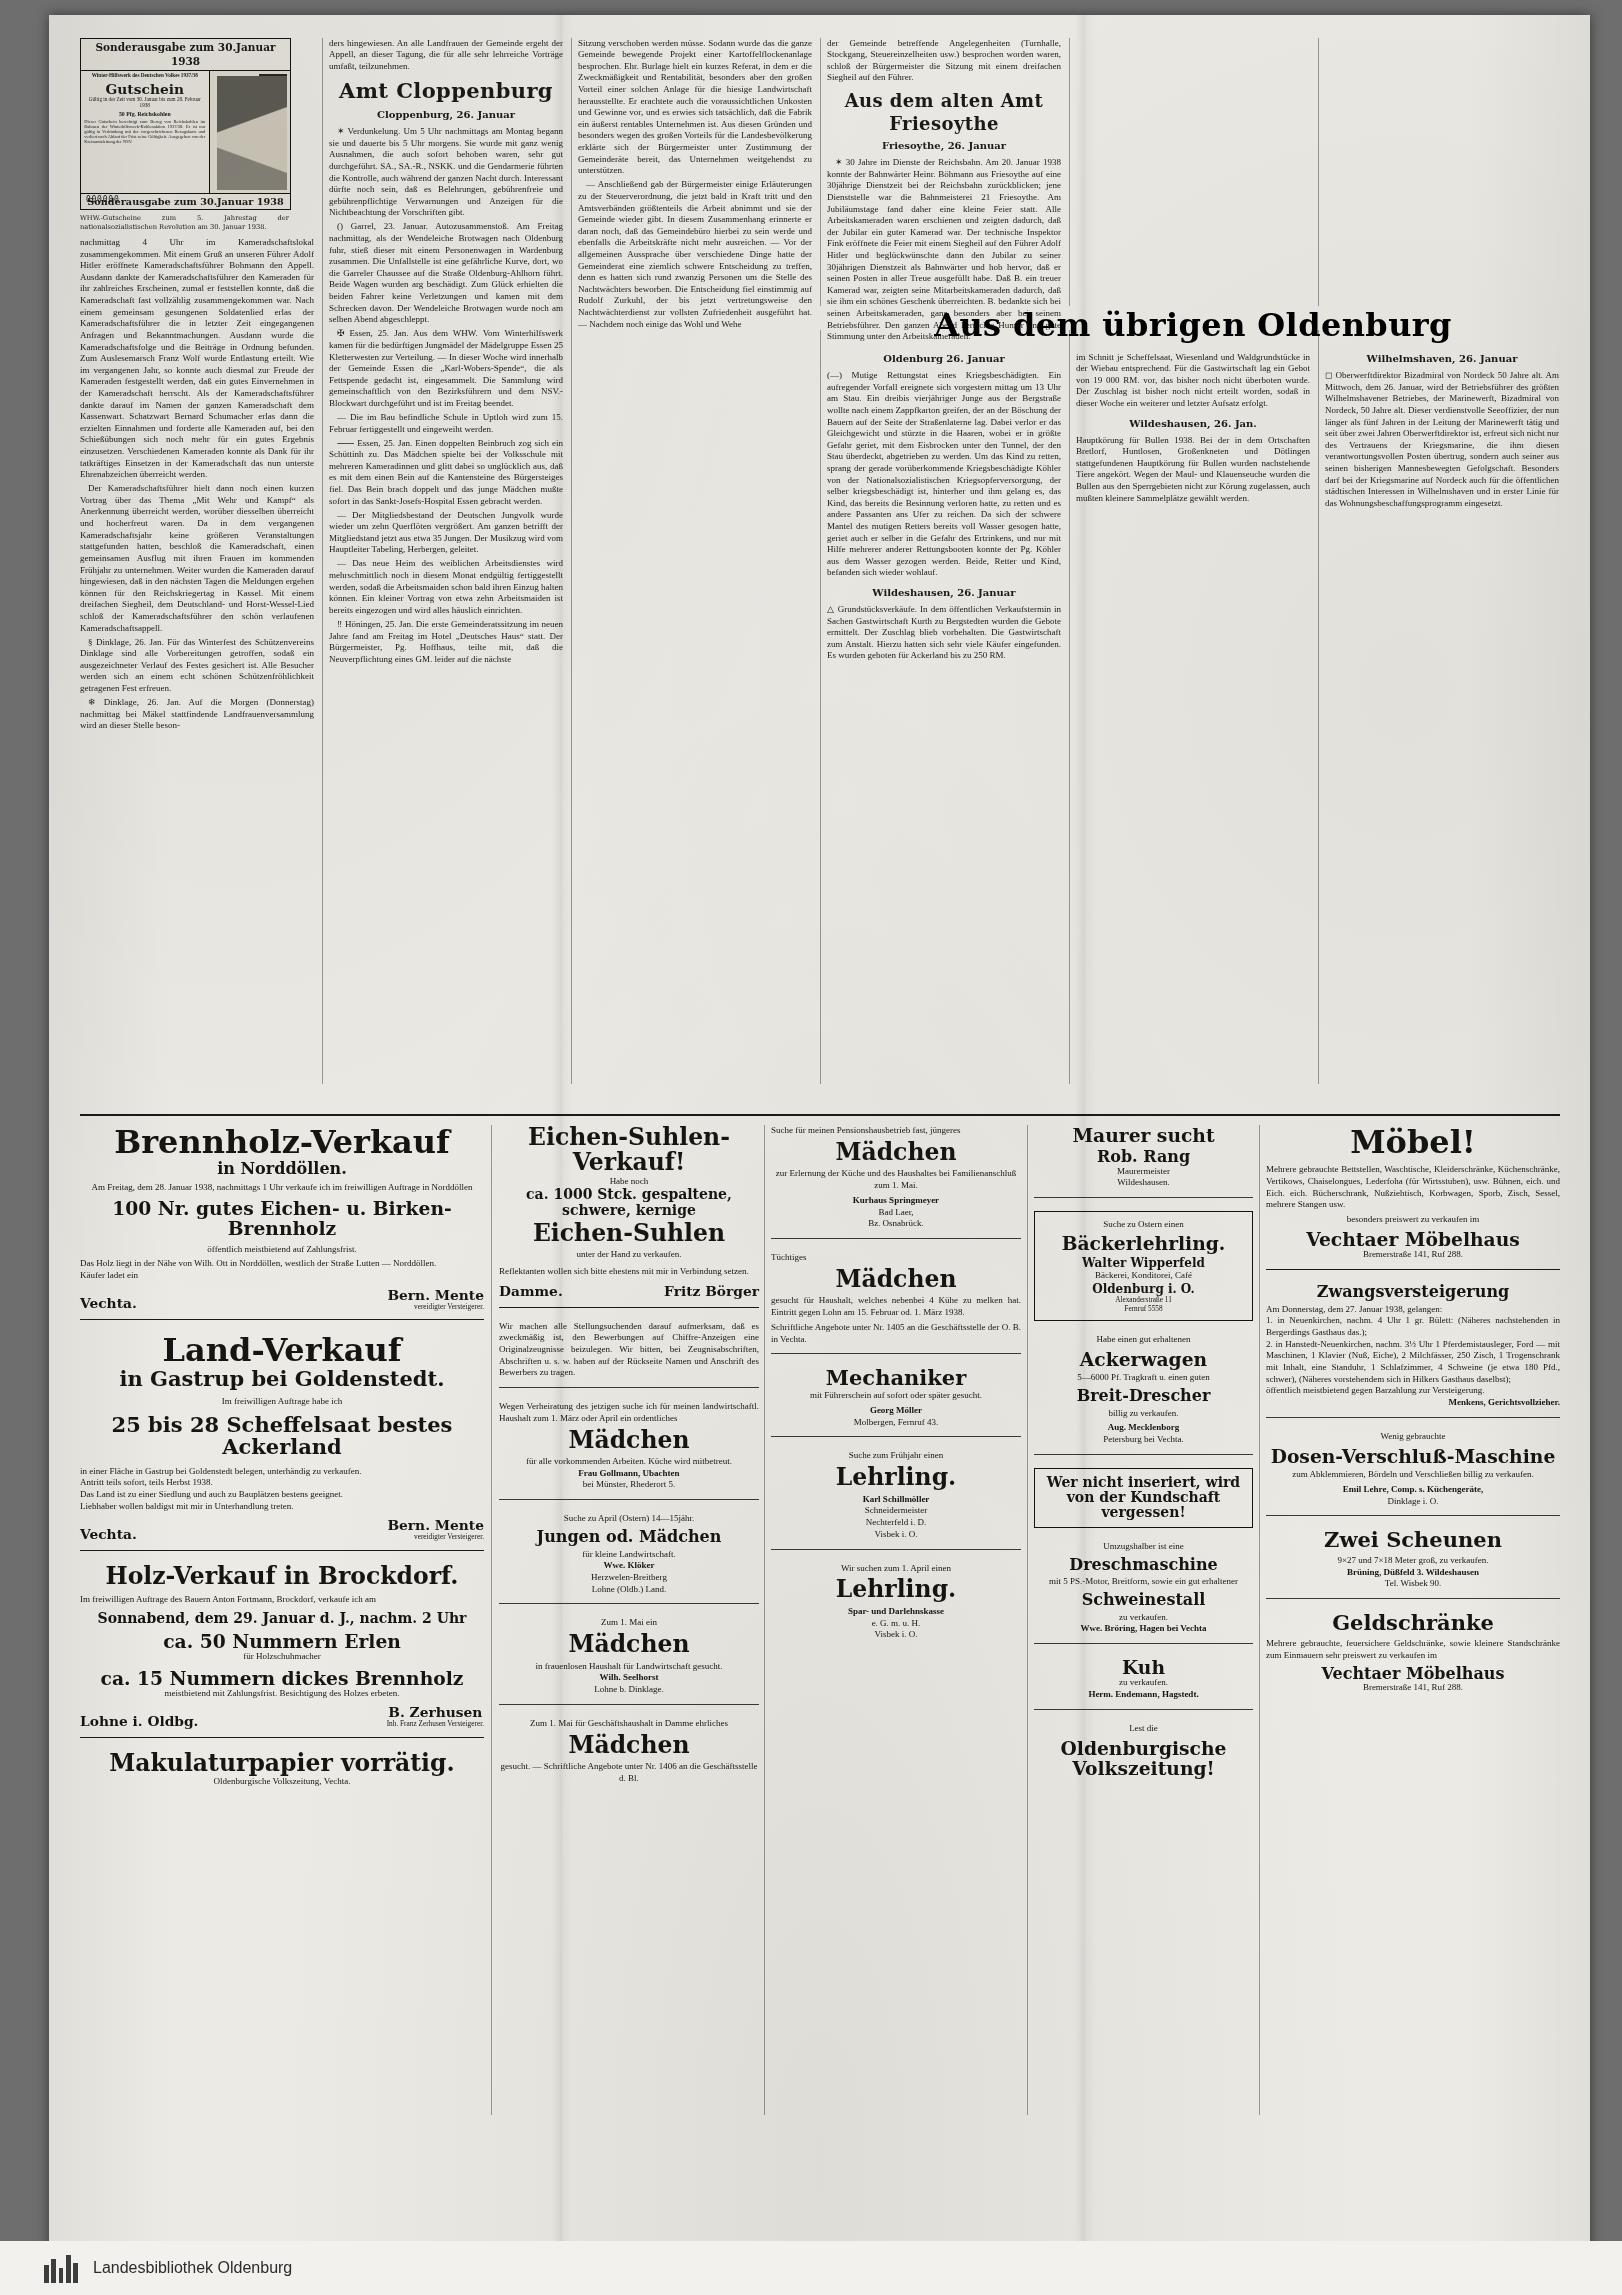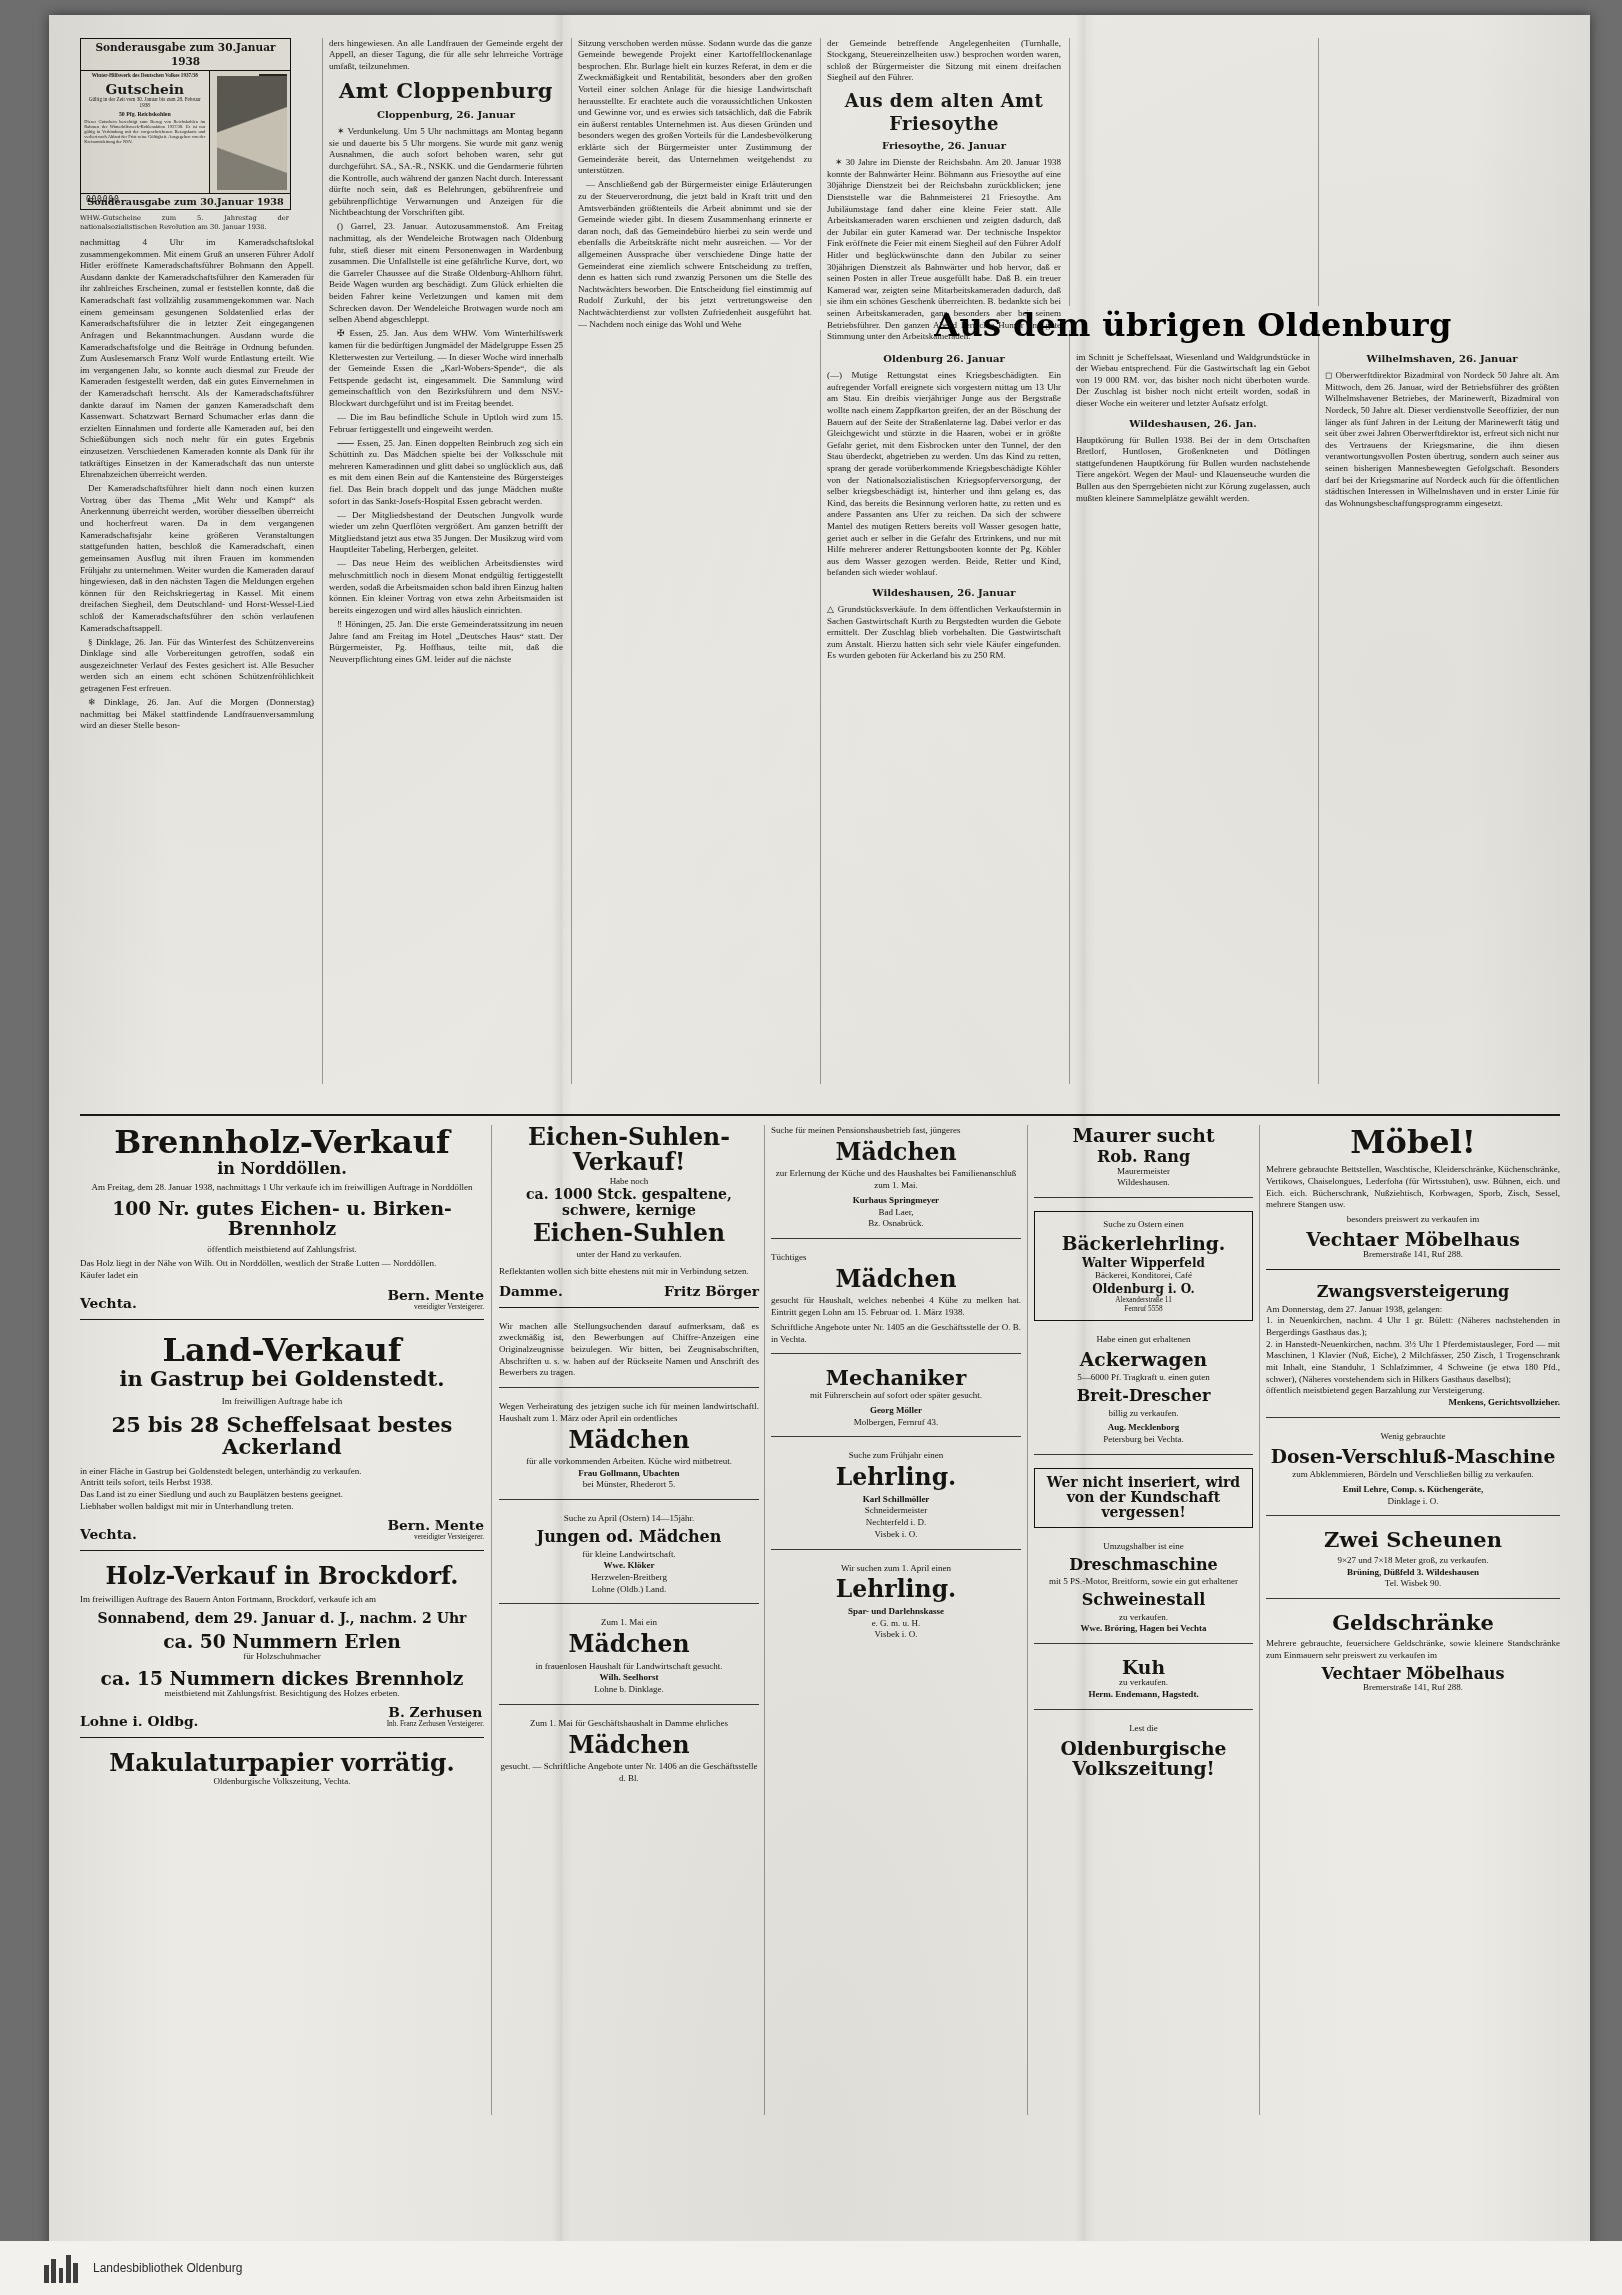--- a/index.html
+++ b/index.html
@@ -101,21 +101,21 @@
   .right { text-align:right; }
 
   
   .footer {
     position:absolute; left:0; bottom:0; width:1622px; height:54px;
     background:#f2f1ee; display:flex; align-items:center; gap:13px; padding-left:44px;
     box-sizing:border-box; z-index:9;
   }
   .footer .logo { width:36px; height:29px; position:relative; }
   .footer .logo i { position:absolute; bottom:0; width:4.9px; background:#3d3d3d; display:block;}
-  .footer .lbl { font-family:"Liberation Sans", sans-serif; font-size:12px; color:#2b2b2b; }
+  .footer .lbl { font-family:"Liberation Sans", sans-serif; font-size:16px; color:#2b2b2b; }
 </style>
 </head>
 <body>
 
 <div class="page">
   <div class="fold" style="left:503px"></div>
   <div class="fold" style="left:1026px"></div>
 
   <div class="inner">
 

